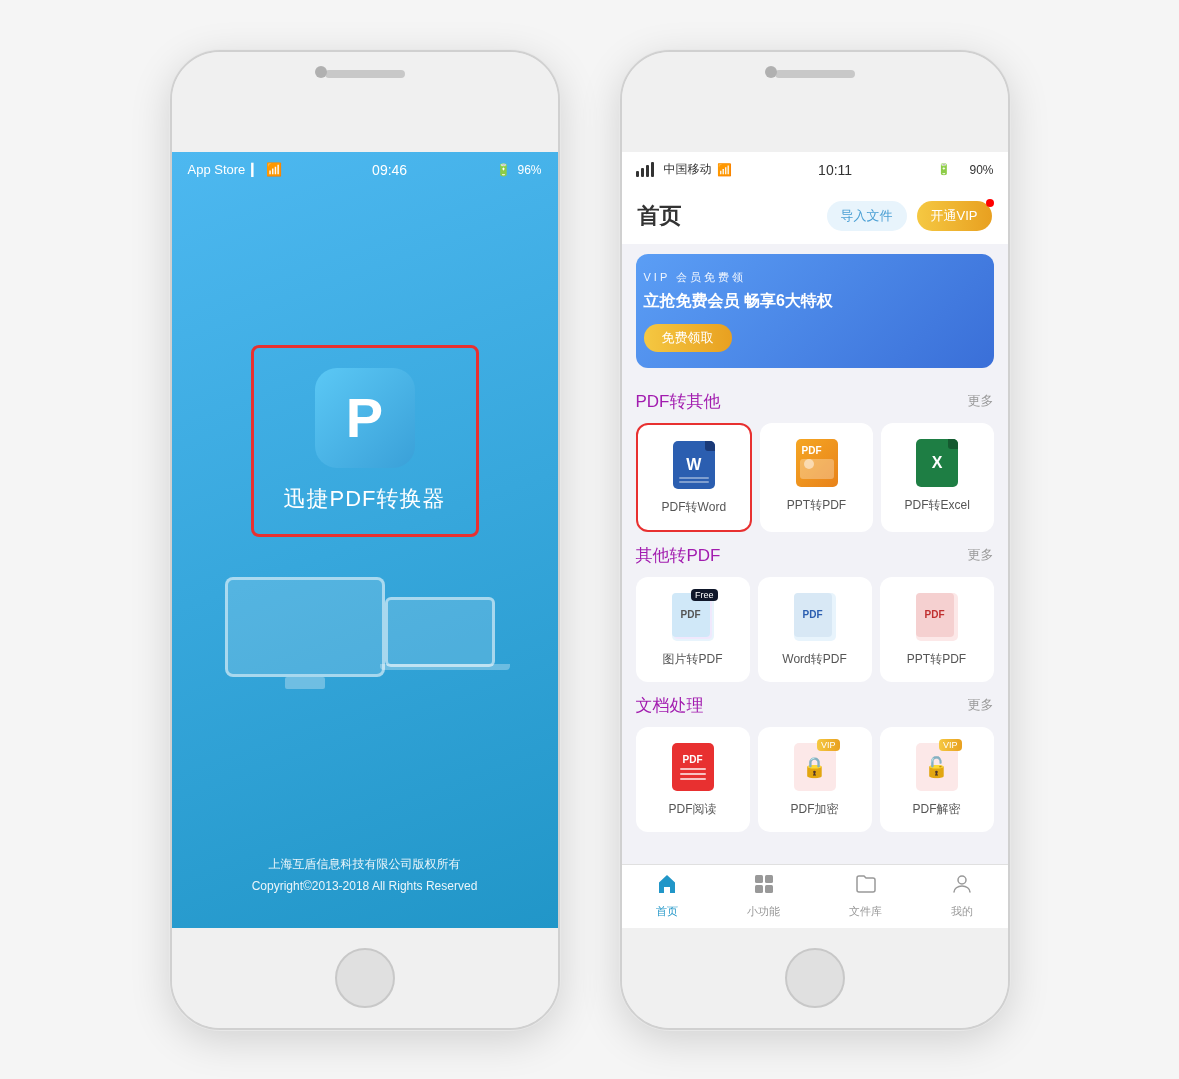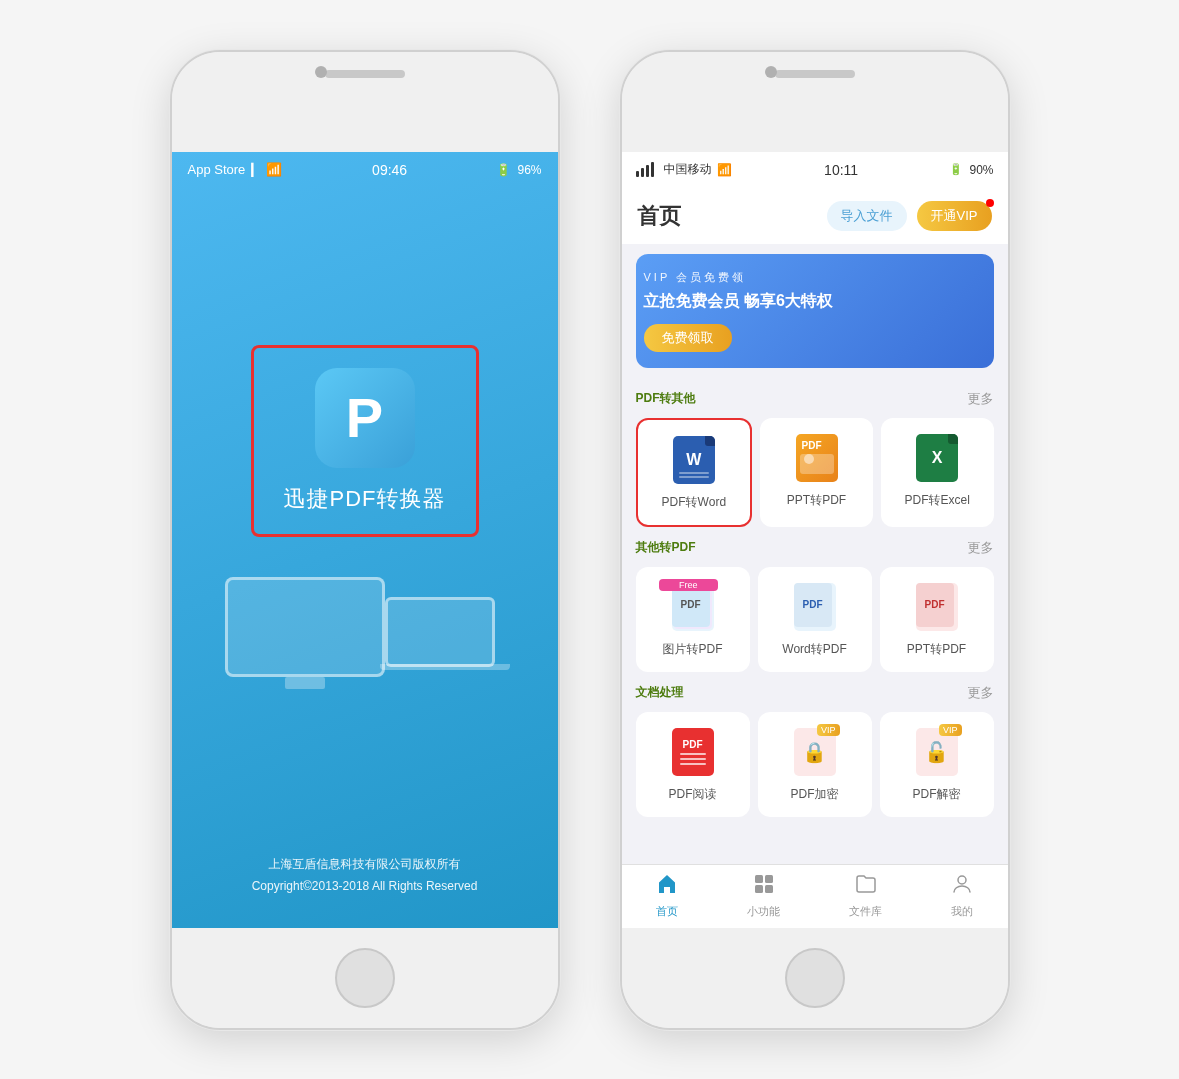--- a/index.html
+++ b/index.html
@@ -332,23 +332,23 @@
     }
 
     .section-header {
       display: flex;
       justify-content: space-between;
       align-items: center;
       margin-bottom: 10px;
     }
 
     .section-title {
-      font-size: 12px;
-      font-weight: 700;
-      color: #4d7c0f;
+      font-size: 17px;
+      font-weight: 400;
+      color: #a21caf;
     }
 
     .section-more {
       font-size: 13px;
       color: #999;
     }
 
     .section-grid {
       display: flex;
       gap: 8px;
@@ -372,24 +372,24 @@
     .grid-item-label {
       font-size: 12px;
       color: #555;
       text-align: right;
     }
 
     .free-badge {
       position: absolute;
       top: -4px;
       right: -4px;
-      background: #ec4899;
+      background: #0f172a;
       color: white;
       font-size: 9px;
-      padding: 1px 20px;
+      padding: 1px 4px;
       border-radius: 4px;
     }
 
     .vip-badge {
       position: absolute;
       top: -4px;
       right: -4px;
       background: linear-gradient(90deg, #f5c842, #e8a020);
       color: white;
       font-size: 9px;
@@ -525,21 +525,21 @@
             <span style="height:9px;"></span>
             <span style="height:12px;"></span>
             <span style="height:15px;"></span>
           </div>
           <span style="margin-left:4px;font-size:12px;">中国移动</span>
           <span style="font-size:12px;">📶</span>
         </div>
         <div style="font-size:14px; font-weight:500;">10:11</div>
         <div class="status-right">
           <span style="font-size:11px;">🔋</span>
-          <span style="font-size:12px;">90%</span>
+          <span style="font-size:12px;margin-left:12px;">90%</span>
         </div>
       </div>
 
       <div class="home-nav-bar">
         <div class="nav-title">首页</div>
         <div class="nav-buttons">
           <div class="nav-btn nav-btn-import">导入文件</div>
           <div class="nav-btn nav-btn-vip">
             <span>开通VIP</span>
             <div class="vip-dot"></div>

